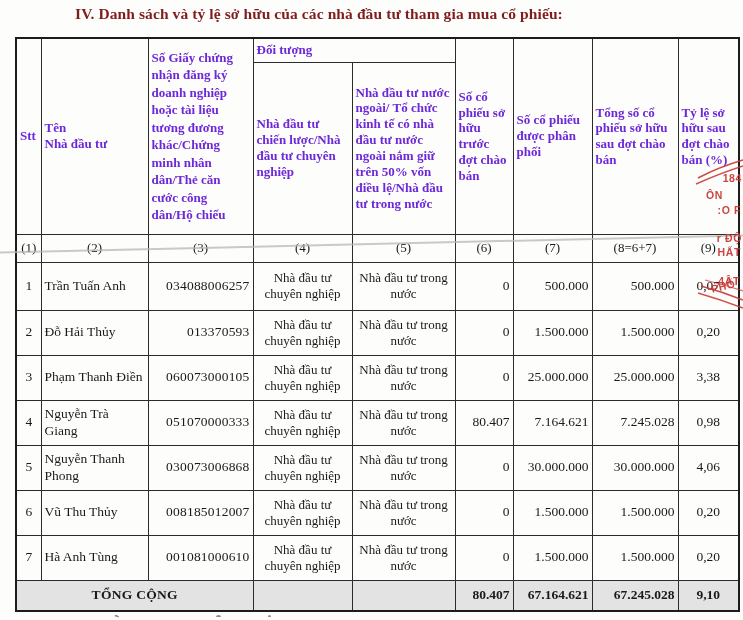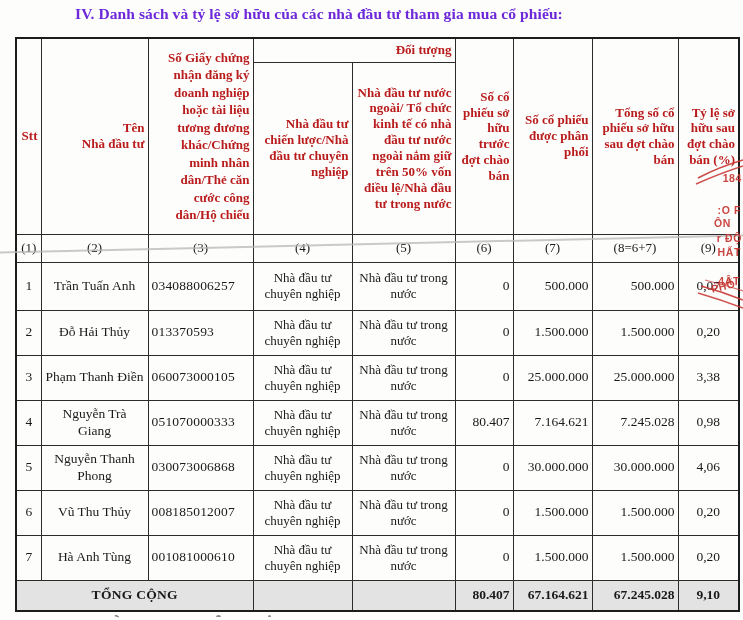--- a/index.html
+++ b/index.html
@@ -8,52 +8,52 @@
     width: 743px; height: 620px;
     background: #fdfdfc;
     font-family: "Liberation Serif", "DejaVu Serif", serif;
     color: #1a1a1a;
     overflow: hidden;
   }
   .page { position: relative; width: 743px; height: 620px; }
 
   .doc-title {
     position: absolute; left: 75px; top: 5px;
-    font-size: 15.5px; font-weight: bold; color: #6d28d9;
+    font-size: 15.5px; font-weight: bold; color: #7f1d1d;
     letter-spacing: 0.1px;
   }
 
   table.main {
     position: absolute; left: 15px; top: 37px;
     width: 723px;
     border-collapse: collapse; table-layout: fixed;
     border: 2px solid #1c1c1c;
   }
   table.main th, table.main td {
     border: 1.5px solid #2b2b2b;
     padding: 1px 3px;
     vertical-align: middle;
     overflow: hidden;
   }
-  th { font-size: 13px; font-weight: bold; line-height: 1.22; text-align: right; color: #b91c1c; }
+  th { font-size: 13px; font-weight: bold; line-height: 1.22; text-align: left; color: #6d28d9; }
   th.cert-h { font-size: 13px; line-height: 1.35; padding: 2px 4px; }
   td { font-size: 13.5px; line-height: 1.2; }
 
   tr.group-row { height: 24px; }
   tr.subhead-row { height: 172px; }
   tr.num-row { height: 28px; }
   tr.num-row td { text-align: center; font-size: 13px; }
   tr.data-row { height: 45px; }
   tr.data-row.tall { height: 48px; }
   tr.total-row { height: 31px; background: #e3e3e3; }
   tr.total-row td { font-weight: bold; font-size: 13.5px; }
 
   td.c-stt { text-align: center; }
-  td.c-name { text-align: center; padding-left: 7px; padding-right: 4px; }
-  td.c-id { text-align: left; letter-spacing: 0.2px; margin-top: 48px; }
+  td.c-name { text-align: left; padding-left: 7px; padding-right: 4px; }
+  td.c-id { text-align: right; letter-spacing: 0.2px; margin-top: 48px; }
   td.c-type { text-align: center; font-size: 13px; }
   td.c-num { text-align: right; padding-right: 4px; }
   td.c-ratio { text-align: center; }
   td.total-label { text-align: center; font-size: 14.5px; letter-spacing: 0.3px; }
 
   
   .scan-line {
     position: absolute; left: -4px; top: 243px;
     width: 752px; height: 1.5px;
     background: #b7b7b7; opacity: 0.75;
@@ -68,21 +68,21 @@
     overflow: hidden; pointer-events: none; text-align: center;
   }
   .stamp .frag {
     position: absolute;
     font-family: "Liberation Sans", "DejaVu Sans", sans-serif;
     font-weight: bold; font-size: 10.5px;
     color: #c63531; opacity: 0.92;
     letter-spacing: 0.6px; white-space: nowrap;
   }
   .f0 { top: 20px; right: 1px; font-size: 10px; }
-  .f1 { top: 37px; right: 12px; margin-top: 28px; }
+  .f1 { top: 37px; right: 20px; }
   .f2 { top: 52px; right: 2px; }
   .f3 { top: 77px; right: 3px; margin-top: 46px; }
   .f4 { top: 80px; right: 1px; padding-left: 16px; }
   .f5 { top: 94px; right: 2px; font-size: 11px; }
   .f6 { top: 128px; right: 7px; transform: rotate(-13deg); font-size: 10px; }
   .stamp svg { position: absolute; left: 0; top: 0; }
 
   
   .cut-marks { position: absolute; top: 613px; left: 100px; width: 400px; height: 7px; pointer-events: none; }
   .cut-marks i {

